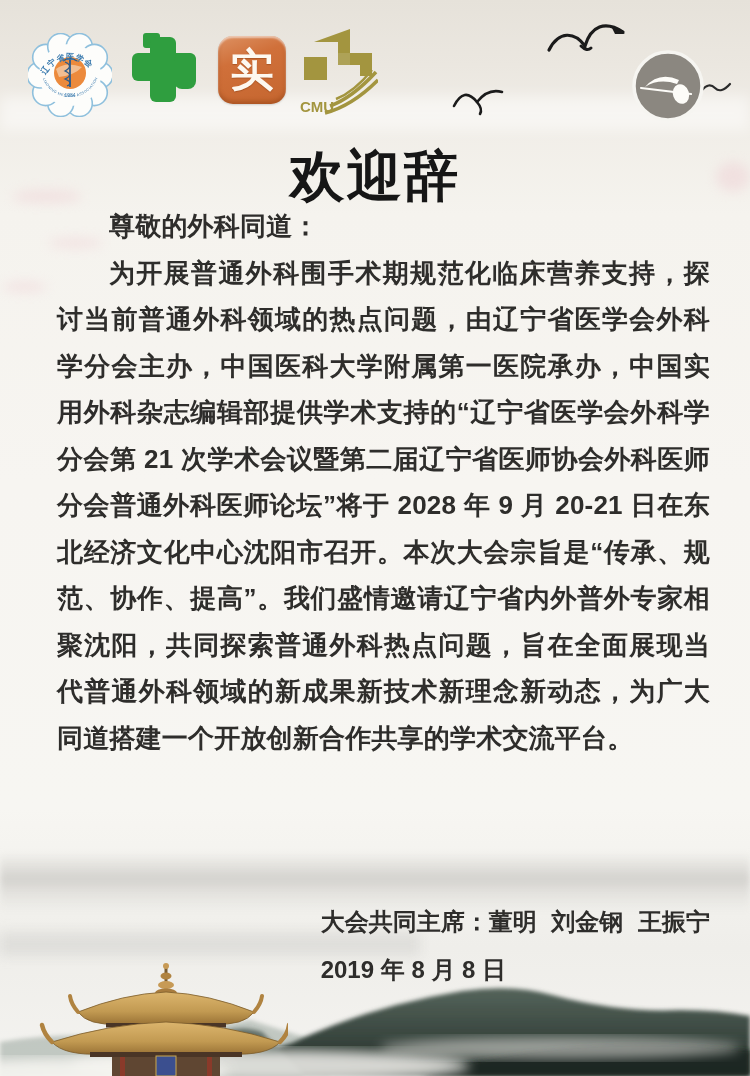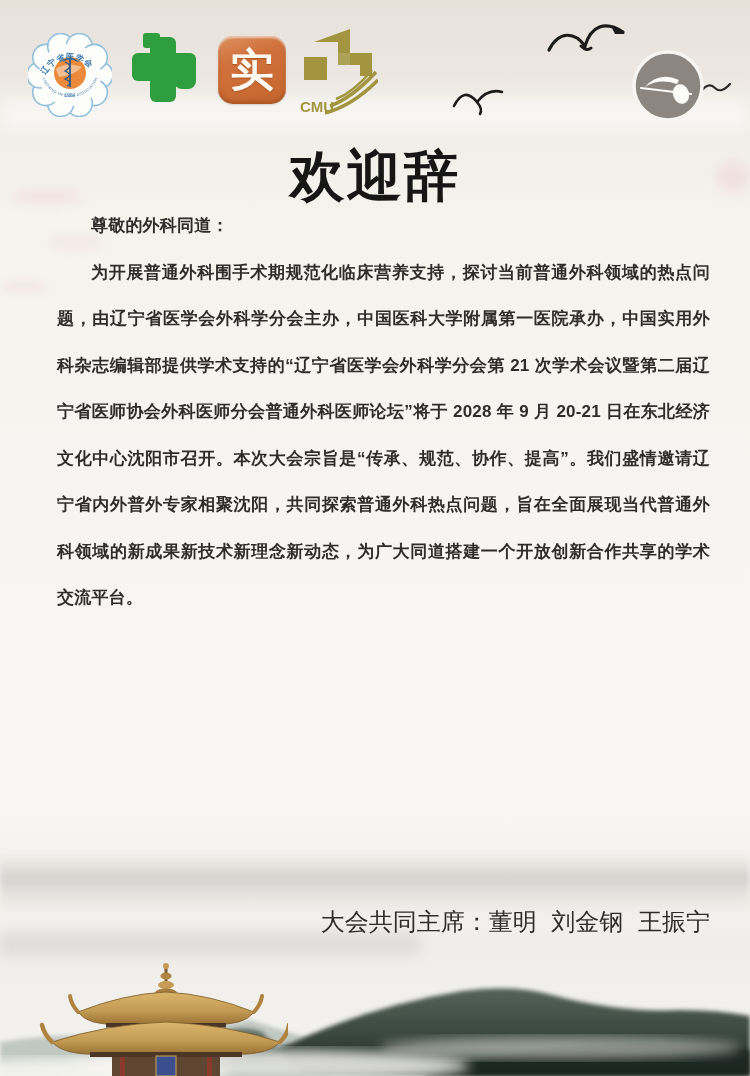--- a/index.html
+++ b/index.html
@@ -44,31 +44,31 @@
   
   .title{
     left:0;top:140px;width:750px;text-align:center;
     font-family:"DejaVu Serif","Liberation Serif",serif;
     font-size:55px;font-weight:600;color:#161616;letter-spacing:2px;
   }
 
   
   .letter{
     left:57px;top:203px;width:653px;
-    font-size:17px;line-height:46.5px;letter-spacing:.2px;
+    font-size:26px;line-height:46.5px;letter-spacing:.2px;
     color:#2e2d2b;font-weight:600;
     text-align:justify;
   }
   .letter p{margin:0;text-indent:2em;}
   .letter p.p2{margin-top:4px;}
   .salutation{text-indent:0;}
 
   .sign-block{
     right:40px;top:898px;
-    font-size:24px;line-height:48px;color:#2e2d2b;font-weight:400;
+    font-size:24px;line-height:48px;color:#2e2d2b;font-weight:700;
   }
   .sign-block .names{word-spacing:8px;}
 
   
   .mountains{left:0;bottom:0;width:750px;height:132px;}
   .pagoda{left:28px;bottom:0;width:260px;height:126px;}
 </style>
 </head>
 <body>
 
@@ -221,15 +221,16 @@
 
   <div class="abs title">欢迎辞</div>
 
   <div class="abs letter">
     <p class="salutation">尊敬的外科同道：</p>
     <p class="p1">为开展普通外科围手术期规范化临床营养支持，探讨当前普通外科领域的热点问题，由辽宁省医学会外科学分会主办，中国医科大学附属第一医院承办，中国实用外科杂志编辑部提供学术支持的“辽宁省医学会外科学分会第 21 次学术会议暨第二届辽宁省医师协会外科医师分会普通外科医师论坛”将于 2028 年 9 月 20-21 日在东北经济文化中心沈阳市召开。本次大会宗旨是“传承、规范、协作、提高”。我们盛情邀请辽宁省内外普外专家相聚沈阳，共同探索普通外科热点问题，旨在全面展现当代普通外科领域的新成果新技术新理念新动态，为广大同道搭建一个开放创新合作共享的学术交流平台。</p>
   </div>
 
   <div class="abs sign-block">
     <div class="names">大会共同主席：董明 刘金钢 王振宁</div>
+    <div class="date">2019 年 8 月 8 日</div>
   </div>
 
 </div>
 
 </body></html>

